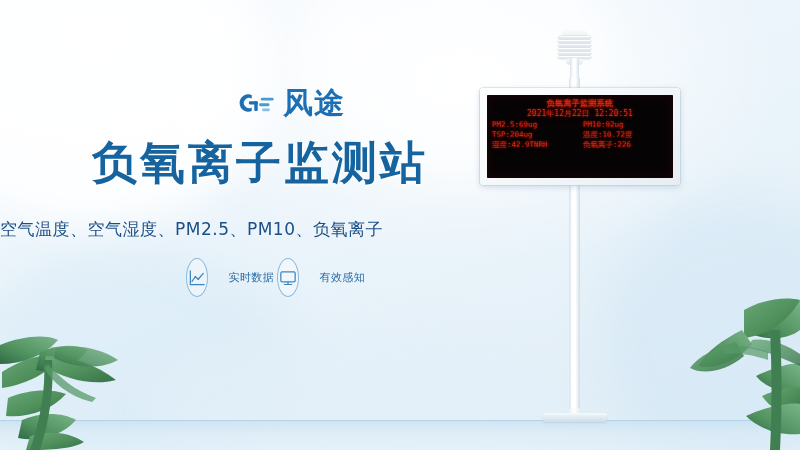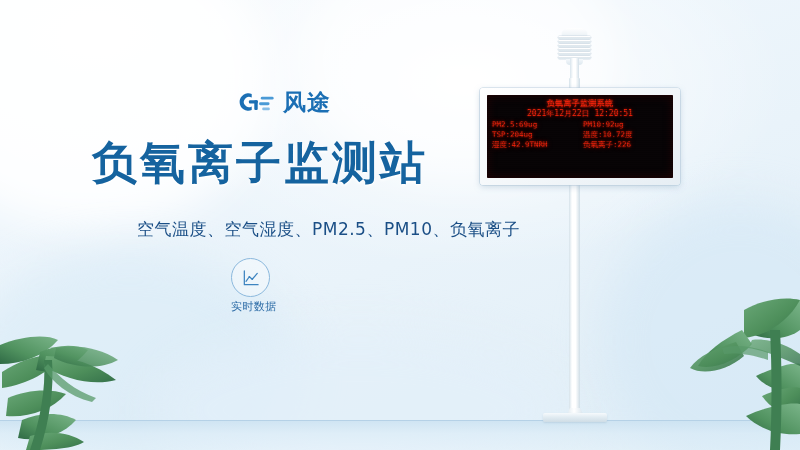--- a/index.html
+++ b/index.html
@@ -32,42 +32,42 @@
     position:absolute;left:0;right:0;top:420px;height:1px;
     background:rgba(176,206,228,.85);
   }
 
   
   .brand{
     position:absolute;left:236px;top:88px;display:flex;align-items:center;gap:7px;
   }
   .brand-mark{width:40px;height:28px;display:block;}
   .brand-text{
-    font-size:23px;font-weight:bold;color:#1b6fb4;letter-spacing:1px;line-height:1;
+    font-size:30px;font-weight:bold;color:#1b6fb4;letter-spacing:1px;line-height:1;
     font-family:"DejaVu Sans","Liberation Sans",sans-serif;
   }
   .headline{
     position:absolute;left:0;right:12px;top:133px;text-align:center;
     font-size:45px;font-weight:bold;color:#15639f;letter-spacing:3px;
     font-family:"DejaVu Sans","Liberation Sans",sans-serif;
     text-shadow:0 2px 3px rgba(255,255,255,.9),0 1px 0 rgba(255,255,255,.95);
     width:520px;
   }
   .subline{
-    position:absolute;left:0;top:218px;width:520px;text-align:right;
+    position:absolute;left:0;top:218px;width:520px;text-align:left;
     font-size:17px;color:#1b4f86;letter-spacing:.5px;
     font-family:"DejaVu Sans","Liberation Sans",sans-serif;
   }
 
   
   .features{
     position:absolute;left:0;top:258px;width:520px;
     display:flex;justify-content:center;gap:33px;
   }
-  .feature{display:flex;flex-direction:column;align-items:flex-start;gap:2px;width:58px;}
+  .feature{display:flex;align-items:center;gap:21px;width:58px;}
   .fcircle{
     width:37px;height:37px;border-radius:50%;
     border:1.6px solid #8cb9dd;
     display:flex;align-items:center;justify-content:center;
     background:rgba(255,255,255,.35);
   }
   .flabel{
     font-size:11px;color:#2a6aa5;letter-spacing:.4px;white-space:nowrap;
     font-family:"DejaVu Sans","Liberation Sans",sans-serif;
   }
@@ -193,20 +193,30 @@
           <path d="M4 3.5 L4 20 L20.5 20"></path>
           <polyline points="6,16 10,10.5 13.5,13.5 19.5,6.5"></polyline>
           <circle cx="10" cy="10.5" r="1" fill="#3d84c0" stroke="none"></circle>
           <circle cx="13.5" cy="13.5" r="1" fill="#3d84c0" stroke="none"></circle>
         </svg>
       </div>
       <span class="flabel">实时数据</span>
     </div>
 
 
+    <div class="feature">
+      <div class="fcircle">
+        <svg width="20" height="20" viewBox="0 0 24 24" fill="none" stroke="#3d84c0" stroke-width="1.5" stroke-linecap="round" stroke-linejoin="round">
+          <rect x="3.4" y="4.6" width="17.2" height="12" rx="1.6"></rect>
+          <path d="M12 16.6 L12 19.4"></path>
+          <path d="M7.6 19.8 L16.4 19.8"></path>
+        </svg>
+      </div>
+      <span class="flabel">有效感知</span>
+    </div>
 
 
   </div>
 
   <div class="station">
 
     <div class="shield">
       <div class="shield-cap"></div>
       <div class="shield-plates">
         <div class="plate" style="top:0px"></div>

